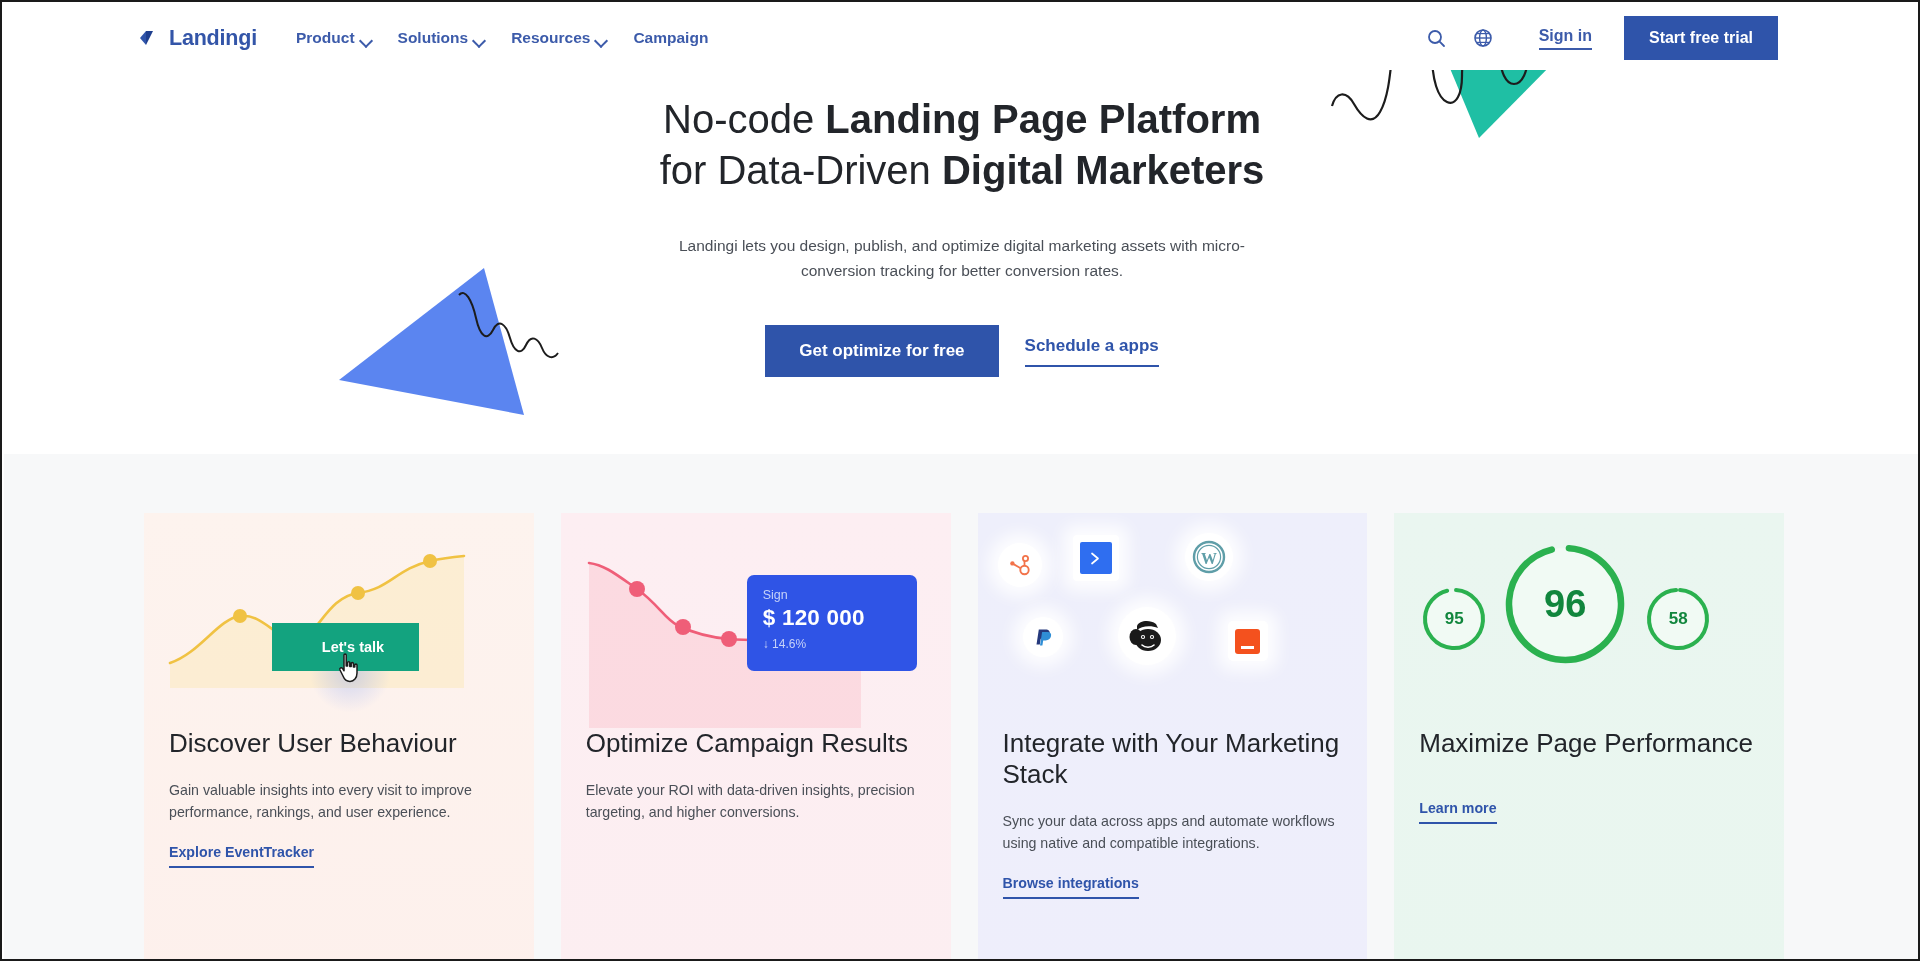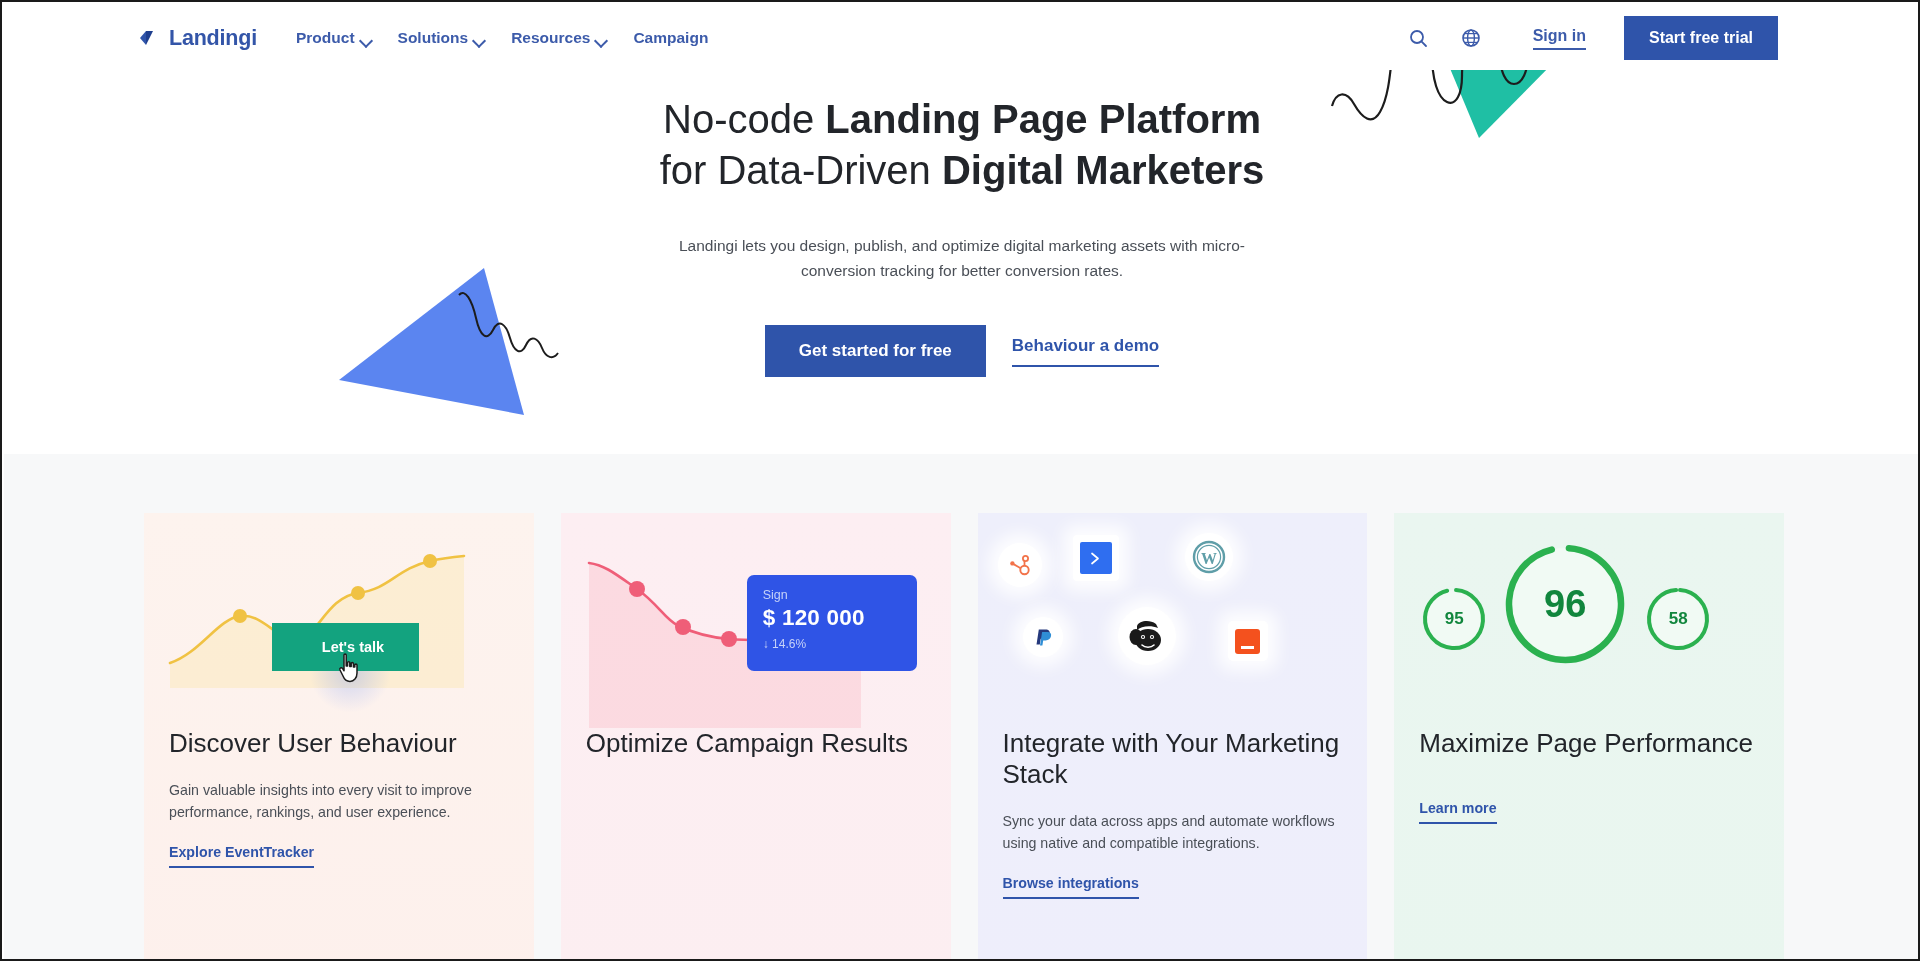--- a/index.html
+++ b/index.html
@@ -76,21 +76,21 @@
     width: 8px; height: 8px;
     border-right: 2.2px solid #3c5baa;
     border-bottom: 2.2px solid #3c5baa;
     transform: rotate(45deg);
   }
   #nav-right {
     margin-left: auto;
     margin-right: 140px;
     display: flex;
     align-items: center;
-    gap: 12px;
+    gap: 6px;
   }
   .icon-btn {
     width: 40px; height: 40px;
     display: flex;
     align-items: center;
     justify-content: center;
     cursor: pointer;
   }
   .signin {
     font-size: 16px;
@@ -378,22 +378,22 @@
       </span>
 
       <h1>
         <span>No-code </span><b>Landing Page Platform</b><br>
         <span>for Data-Driven </span><b>Digital Marketers</b>
       </h1>
 
       <p id="hero-sub">Landingi lets you design, publish, and optimize digital marketing assets with micro-conversion tracking for better conversion rates.</p>
 
       <div id="hero-cta">
-        <button class="cta-solid">Get started for free</button>
-        <span class="cta-link">Behaviour a demo</span>
+        <button class="cta-solid">Get optimize for free</button>
+        <span class="cta-link">Schedule a apps</span>
       </div>
     </div>
   </div>
 
   <div id="cards-section">
     <div id="cards">
 
       <div class="card c1">
         <div class="card-art">
           <svg width="393" height="215" viewBox="0 0 393 215" style="position:absolute;left:0;top:0;">
@@ -431,20 +431,21 @@
             <div class="cost-label">Sign</div>
             <div class="cost-val">$ 120 000</div>
             <div class="cost-delta">
               <span>↓</span>
               <span>14.6%</span>
             </div>
           </div>
         </div>
         <div class="card-body">
           <h3>Optimize Campaign Results</h3>
+          <p>Elevate your ROI with data-driven insights, precision targeting, and higher conversions.</p>
         </div>
       </div>
 
       <div class="card c3">
         <div class="card-art">
           <span class="int-icon" style="left:20px; top:30px; width:44px; height:44px;">
             <svg width="24" height="24" viewBox="0 0 24 24">
               <circle cx="17.5" cy="5.5" r="2.6" fill="none" stroke="#f2734a" stroke-width="1.8"></circle>
               <circle cx="16.5" cy="17" r="4.2" fill="none" stroke="#f2734a" stroke-width="1.9"></circle>
               <path d="M16.5 12.8 L16.5 8" stroke="#f2734a" stroke-width="1.8"></path>

